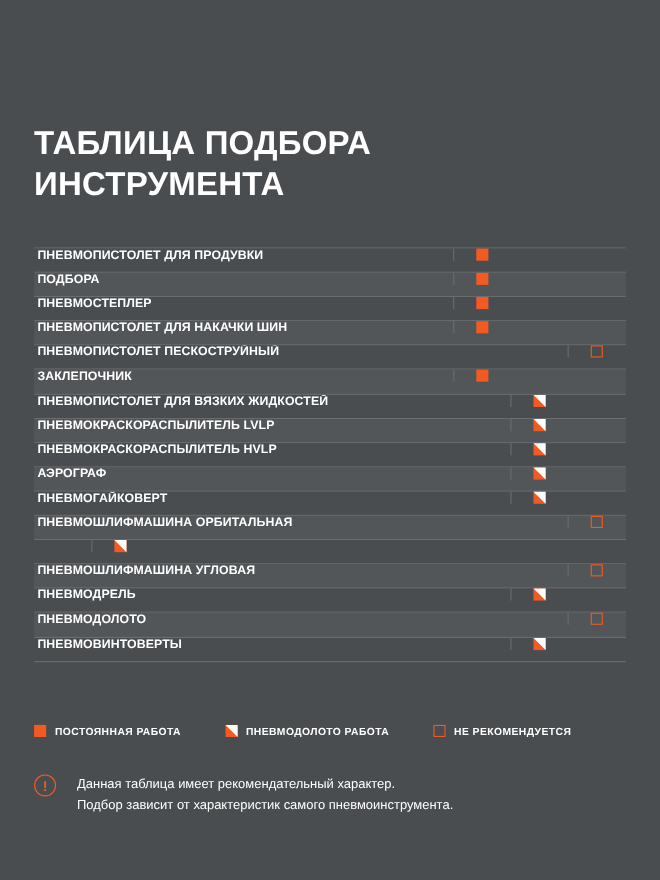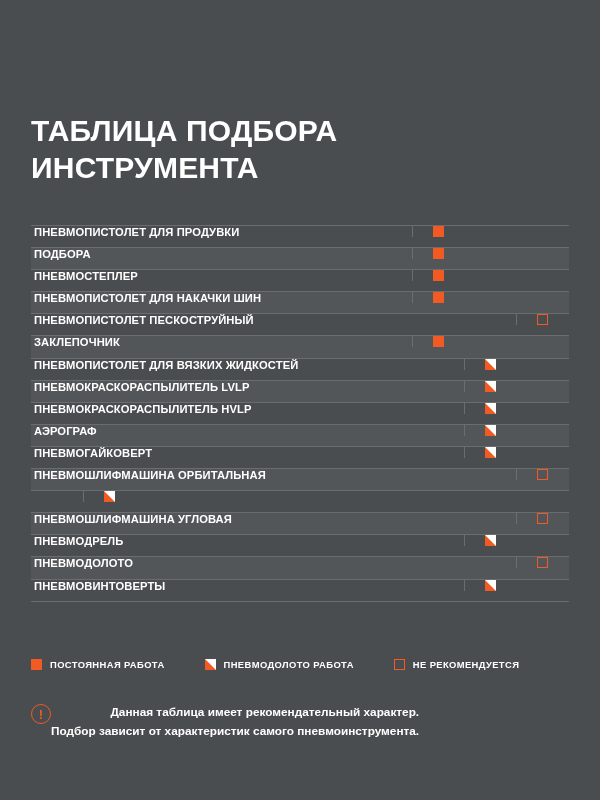--- a/index.html
+++ b/index.html
@@ -113,26 +113,25 @@
     color: #f15a22;
     font-size: 13px;
     font-weight: bold;
     display: flex;
     align-items: center;
     justify-content: center;
     line-height: 1;
     margin-top: 1px;
   }
   .note-text {
-    margin-left: 0;
+    margin-left: 19px;
     color: #ffffff;
     font-size: 11.8px;
-    font-weight: bold;
+    font-weight: normal;
     line-height: 19px;
-    text-align: right;
   }
   .note-text div { white-space: nowrap; }
 </style>
 </head>
 <body>
 
 <div class="page">
 
   <div class="title">ТАБЛИЦА ПОДБОРА ИНСТРУМЕНТА</div>
 

